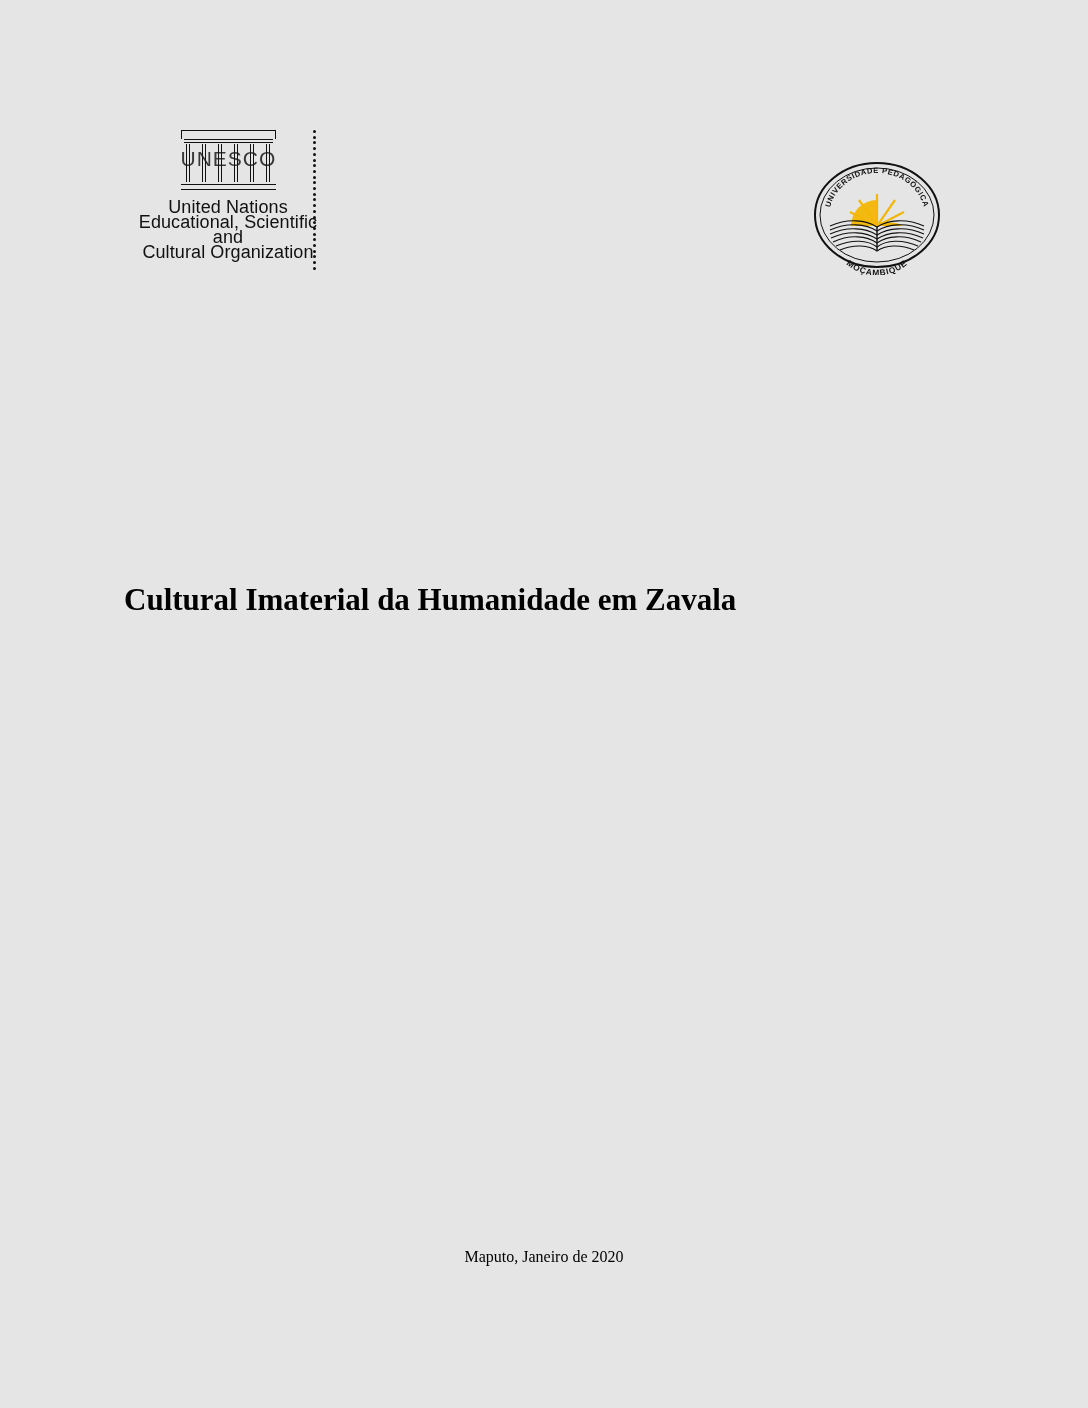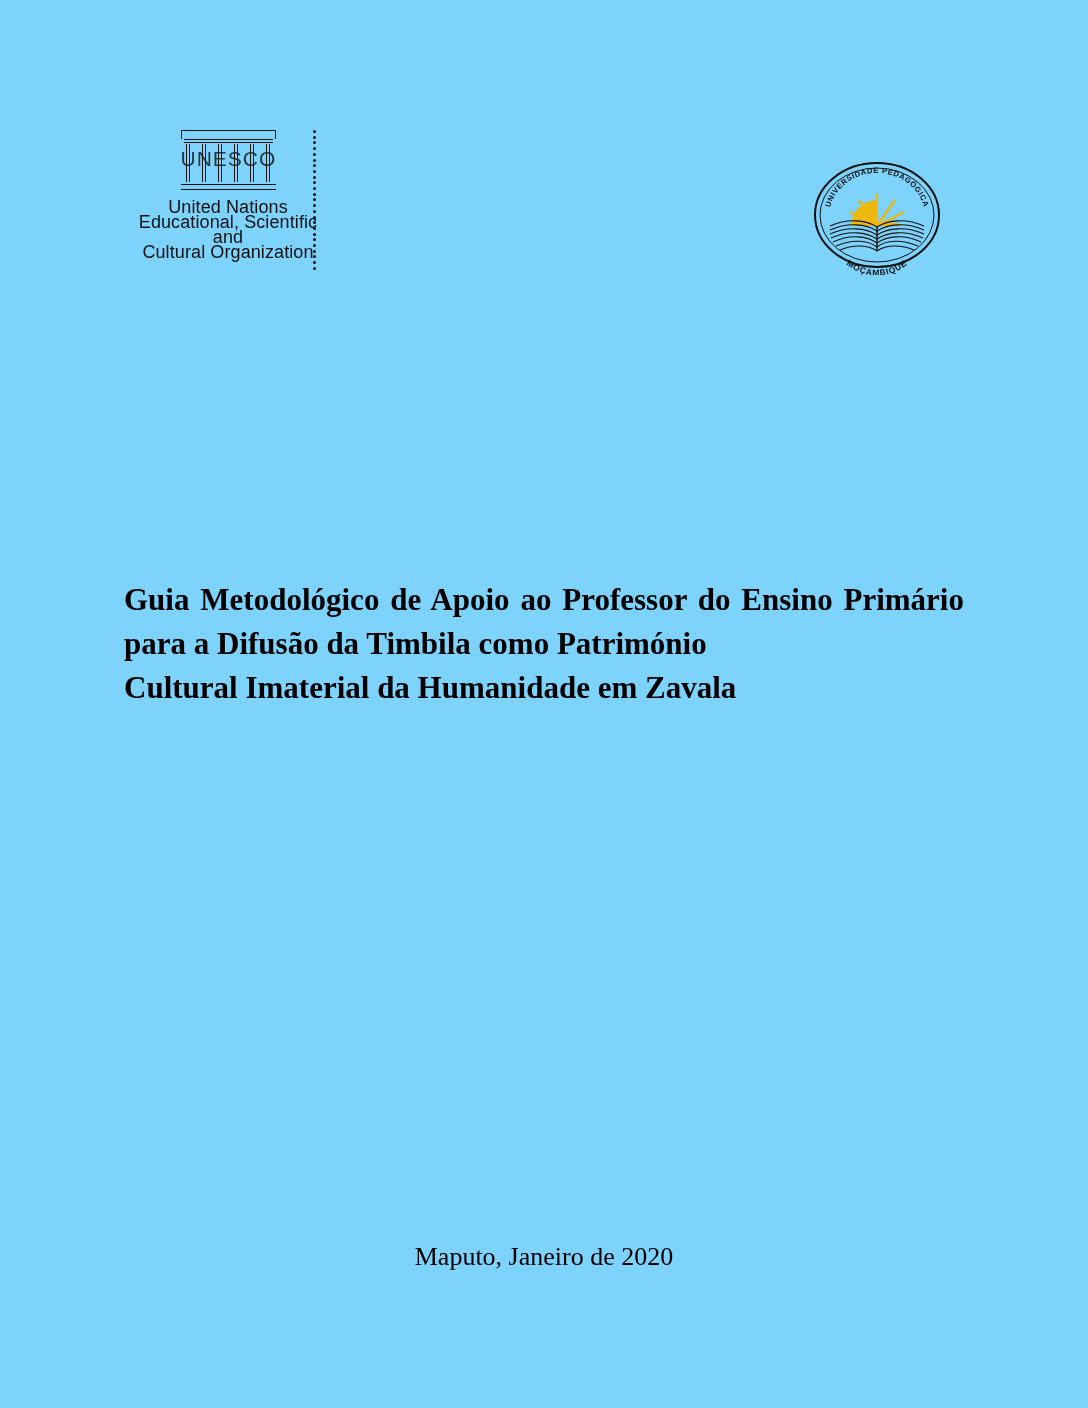--- a/index.html
+++ b/index.html
@@ -12,21 +12,21 @@
     height: 1408px;
     position: relative;
     font-family: "Liberation Serif", serif;
     color: #000000;
     overflow: hidden;
   }
 
   .page {
     position: absolute;
     inset: 0;
-    background: #7dd3fc;
+    background: #e5e5e5;
   }
 
   
   .logo-row {
     position: absolute;
     top: 120px;
     left: 0;
     right: 0;
     height: 180px;
   }
@@ -165,21 +165,21 @@
   }
 
   
   .place-date {
     position: absolute;
     left: 0;
     right: 0;
     top: 1244px;
     text-align: center;
     font-family: "Liberation Serif", serif;
-    font-size: 26px;
+    font-size: 16px;
     line-height: 26px;
     color: #000;
   }
 </style>
 </head>
 <body>
 
 <div class="page">
 
   <div class="logo-row">
@@ -265,18 +265,18 @@
 
         <path id="arcBot" d="M22 84 A44 40 0 0 0 108 84" fill="none" stroke="none"></path>
         <text font-family="Liberation Sans, sans-serif" font-size="8.4" font-weight="bold" fill="#111" letter-spacing="0.8">
           <textPath href="#arcBot" startOffset="50%" text-anchor="middle">MOÇAMBIQUE</textPath>
         </text>
       </svg>
     </div>
   </div>
 
   <div class="title-block">
-    <h1 class="doc-title"><span>Guia Metodológico de Apoio ao Professor do Ensino Primário para a Difusão da Timbila como Património</span><span class="last-line">Cultural Imaterial da Humanidade em Zavala</span></h1>
+    <h1 class="doc-title"><span class="last-line">Cultural Imaterial da Humanidade em Zavala</span></h1>
   </div>
 
   <div class="place-date">Maputo, Janeiro de 2020</div>
 
 </div>
 
 </body></html>

